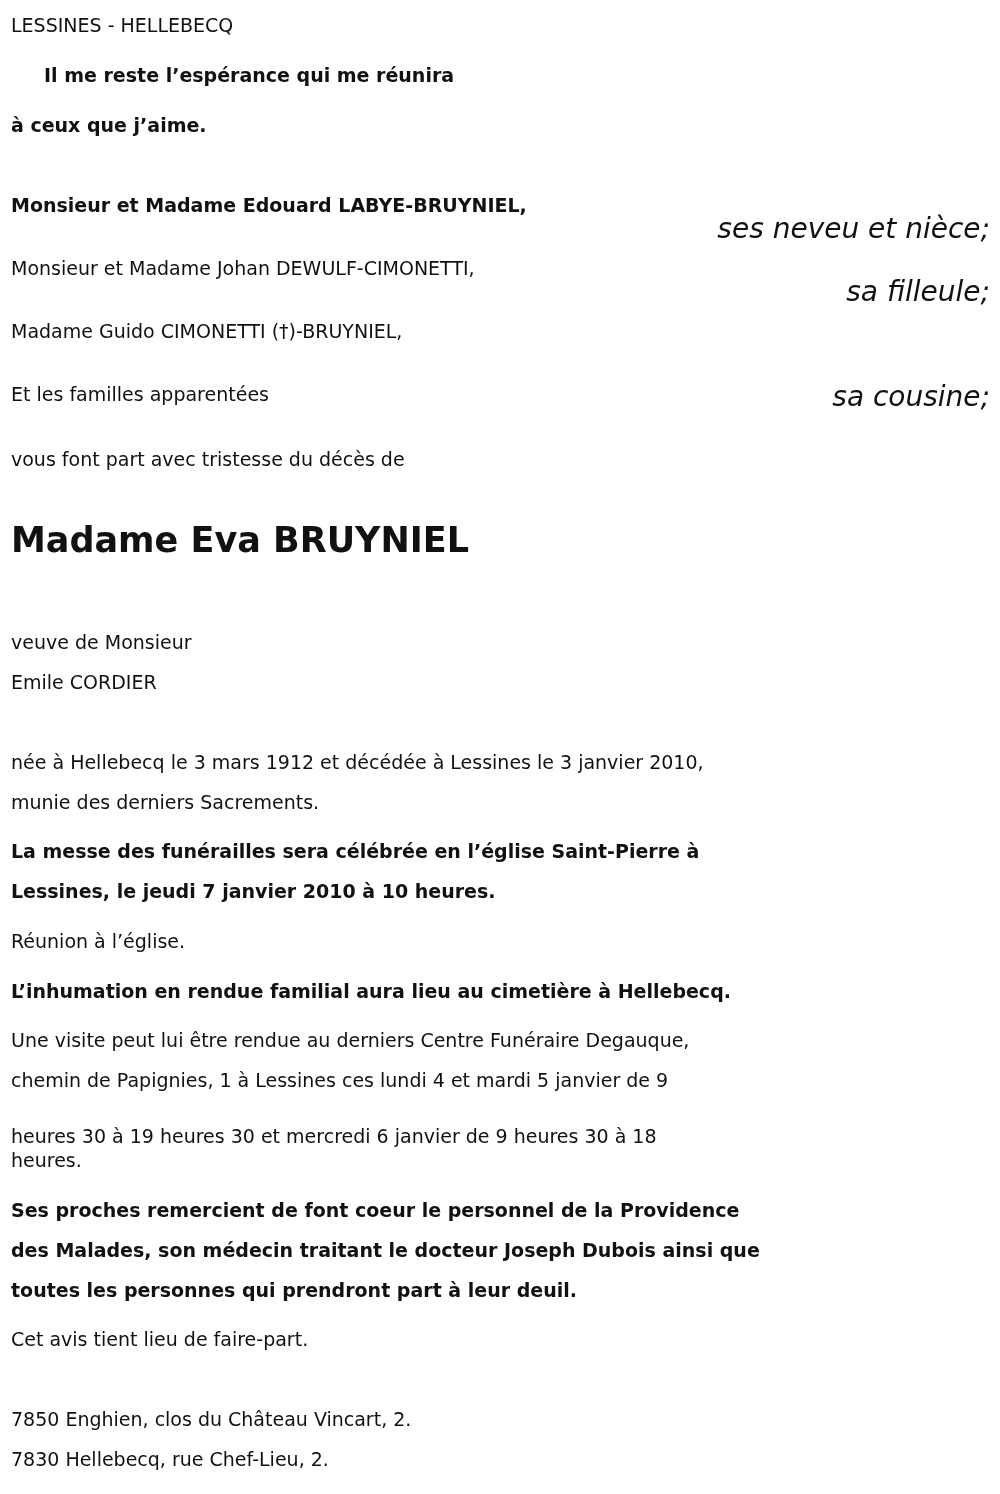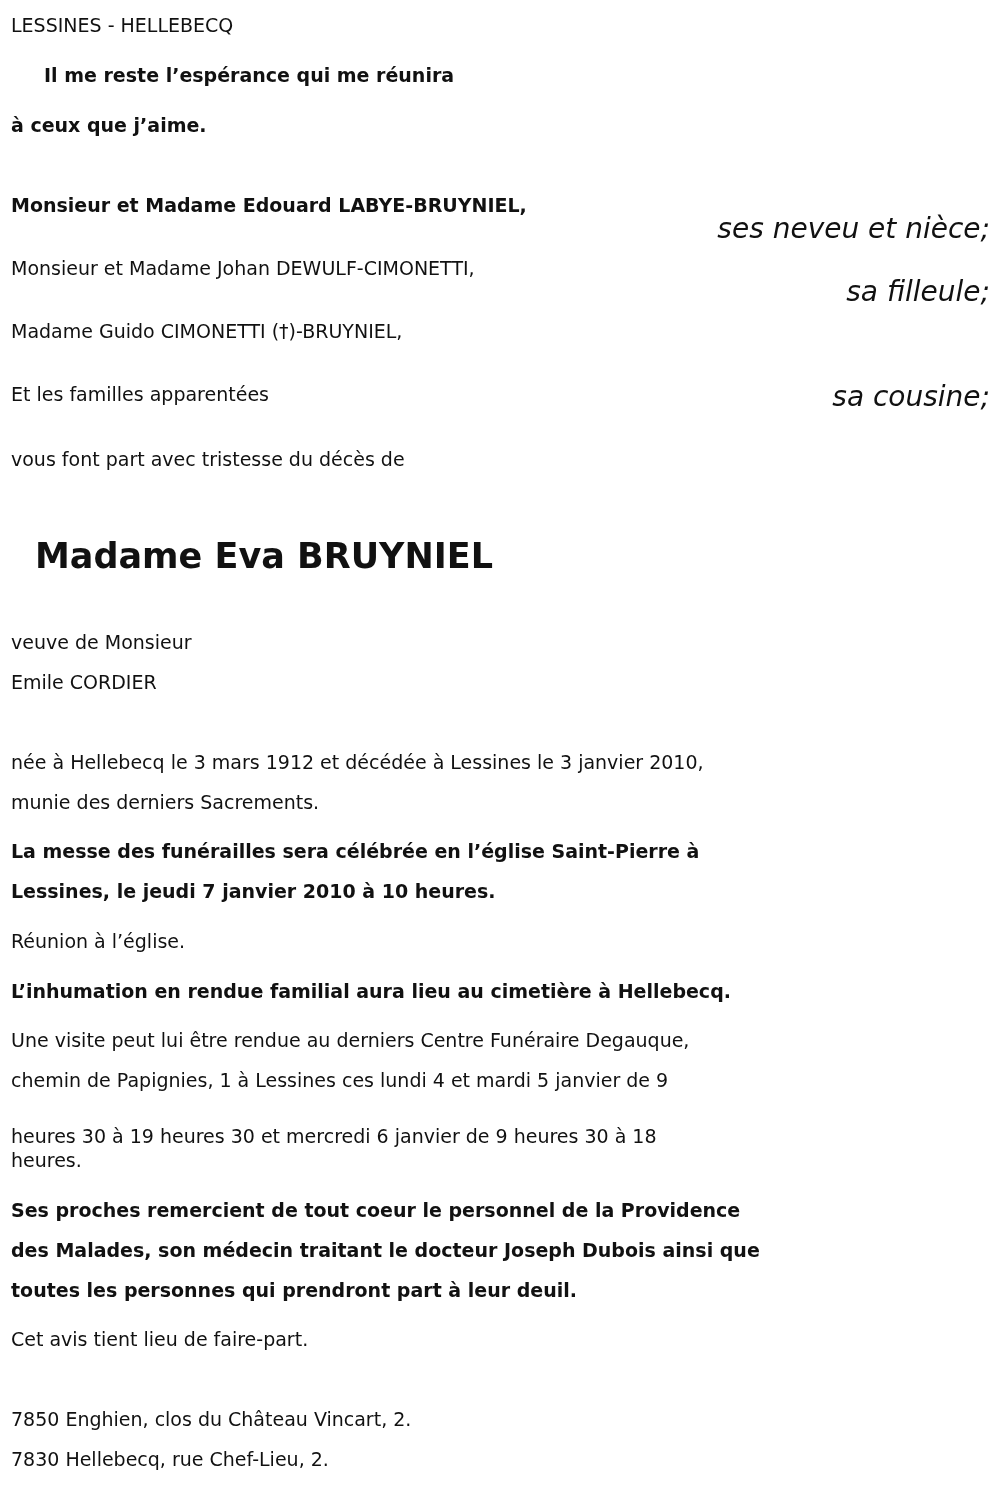--- a/index.html
+++ b/index.html
@@ -21,41 +21,41 @@
   <div class="line" style="top:190px;font-weight:bold;">Monsieur et Madame Edouard LABYE-BRUYNIEL,</div>
   <div class="role" style="top:215px;">ses neveu et nièce;</div>
   <div class="line" style="top:253px;">Monsieur et Madame Johan DEWULF-CIMONETTI,</div>
   <div class="role" style="top:278px;">sa filleule;</div>
   <div class="line" style="top:316px;">Madame Guido CIMONETTI (†)-BRUYNIEL,</div>
   <div class="role" style="top:341px;margin-top:42px;">sa cousine;</div>
   <div class="line" style="top:379px;">Et les familles apparentées</div>
 
   <div class="line" style="top:444px;">vous font part avec tristesse du décès de</div>
 
-  <div class="line title" style="top:536px;margin-left:24px;">Madame Eva BRUYNIEL</div>
+  <div class="line title" style="top:520px;">Madame Eva BRUYNIEL</div>
 
   <div class="line" style="top:627px;">veuve de Monsieur</div>
   <div class="line" style="top:667px;">Emile CORDIER</div>
 
   <div class="line" style="top:747px;">née à Hellebecq le 3 mars 1912 et décédée à Lessines le 3 janvier 2010,</div>
   <div class="line" style="top:787px;">munie des derniers Sacrements.</div>
 
   <div class="line bold" style="top:836px;">La messe des funérailles sera célébrée en l’église Saint-Pierre à</div>
   <div class="line bold" style="top:876px;">Lessines, le jeudi 7 janvier 2010 à 10 heures.</div>
 
   <div class="line" style="top:926px;">Réunion à l’église.</div>
 
   <div class="line bold" style="top:976px;">L’inhumation en rendue familial aura lieu au cimetière à Hellebecq.</div>
 
   <div class="line" style="top:1025px;">Une visite peut lui être rendue au derniers Centre Funéraire Degauque,</div>
   <div class="line" style="top:1065px;">chemin de Papignies, 1 à Lessines ces lundi 4 et mardi 5 janvier de 9</div>
   <div class="line" style="top:1105px;margin-top:16px;">heures 30 à 19 heures 30 et mercredi 6 janvier de 9 heures 30 à 18</div>
   <div class="line" style="top:1145px;">heures.</div>
 
-  <div class="line bold" style="top:1195px;">Ses proches remercient de tout coeur le personnel de la Providence</div>
+  <div class="line bold" style="top:1195px;">Ses proches remercient de font coeur le personnel de la Providence</div>
   <div class="line bold" style="top:1235px;">des Malades, son médecin traitant le docteur Joseph Dubois ainsi que</div>
   <div class="line bold" style="top:1275px;">toutes les personnes qui prendront part à leur deuil.</div>
 
   <div class="line" style="top:1324px;">Cet avis tient lieu de faire-part.</div>
 
   <div class="line" style="top:1404px;">7850 Enghien, clos du Château Vincart, 2.</div>
   <div class="line" style="top:1444px;">7830 Hellebecq, rue Chef-Lieu, 2.</div>
 </div>
 
 </body></html>

